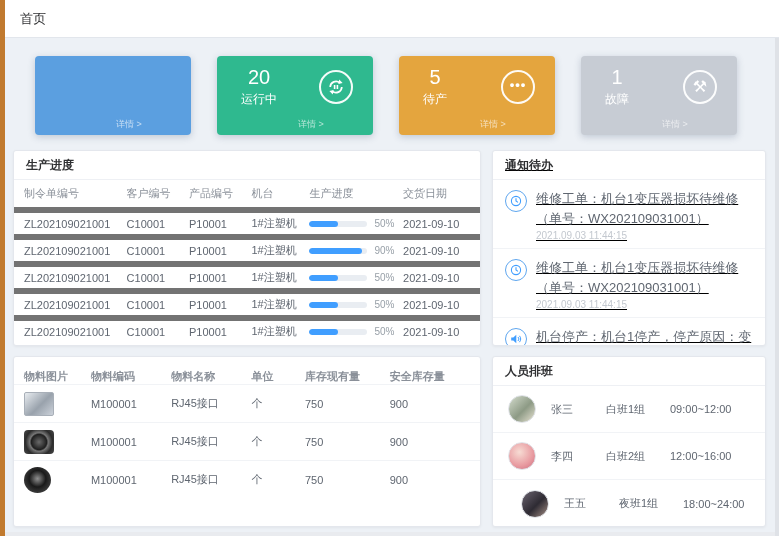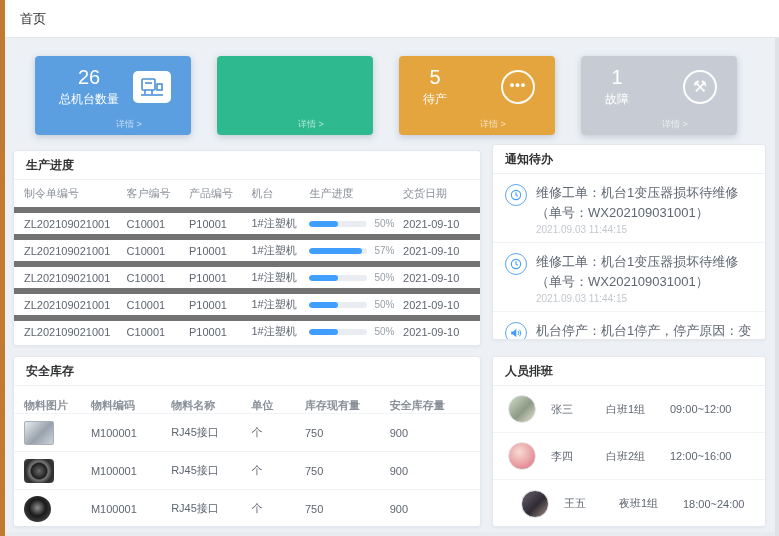--- a/index.html
+++ b/index.html
@@ -34,21 +34,21 @@
   .card-detail { position:absolute; bottom:4px; left:0; width:100%; text-align:center; font-size:9px; color:rgba(255,255,255,.65);margin-left:16px; }
   .icon-box { width:38px; height:32px; background:#fff; border-radius:5px; display:flex; align-items:center; justify-content:center; }
   .icon-circle { width:34px; height:34px; border:2px solid rgba(255,255,255,.95); border-radius:50%; display:flex; align-items:center; justify-content:center; }
   .dots { font-size:13px; font-weight:bold; letter-spacing:1px; color:#fff; line-height:10px; padding-bottom:4px; }
   .tools { font-size:16px; color:#fff; line-height:16px; }
 
   
   .panel { position:absolute; background:#fff; border:1px solid #e4e7ed; border-radius:3px; box-shadow:0 1px 3px rgba(0,0,0,.05); overflow:hidden; }
   .panel-title { height:29px; line-height:29px; padding:0 12px; font-size:12px; font-weight:bold; color:#303133; border-bottom:1px solid #eef0f4; }
   #prod-panel   { left:13px;  top:150px; width:468px; height:196px; }
-  #notice-panel { left:492px; top:144px; width:274px; height:196px; }
+  #notice-panel { left:492px; top:150px; width:274px; height:196px;text-decoration:underline; }
   #inv-panel    { left:13px;  top:356px; width:468px; height:171px; }
   #sched-panel  { left:492px; top:356px; width:274px; height:171px; }
 
   
   .thead { display:flex; padding:0 10px; height:27px; align-items:center; font-size:11px; color:#8a9099; font-weight:normal; }
   .prow  { display:flex; padding:0 10px; height:27px; align-items:center; font-size:11px; color:#5f6670; border-top:6px solid #737373; }
   .c1{width:23%;} .c2{width:14%;} .c3{width:14%;} .c4{width:13%;} .c5{width:21%; display:flex; align-items:center;} .c6{width:15%;}
   .track { width:58px; height:6px; background:#e9edf2; border-radius:3px; overflow:hidden; flex:none; }
   .fill  { height:100%; background:#409eff; border-radius:3px; }
   .pct   { font-size:10px; color:#98a0a8; margin-left:7px; }
@@ -85,40 +85,40 @@
 
 <div class="left-strip"></div>
 
 <div class="topbar">
   <span class="page-title">首页</span>
 </div>
 
 <div class="cards">
 
   <div class="card" style="background: rgb(91, 159, 224);">
+    <div class="card-detail">详情 &gt;</div>
+  </div>
+
+  <div class="card" style="background: rgb(47, 185, 143);">
     <div class="card-main">
       <div class="card-text">
-        <div class="card-value">26</div>
-        <div class="card-label">总机台数量</div>
-      </div>
-      <div class="icon-box">
-        <svg width="22" height="19" viewBox="0 0 22 19" fill="none" stroke="#4a90d9" stroke-width="1.6">
-          <rect x="1" y="1" width="13" height="11" rx="1"></rect>
-          <line x1="4" y1="12" x2="4" y2="16"></line>
-          <line x1="11" y1="12" x2="11" y2="16"></line>
-          <line x1="0" y1="17" x2="22" y2="17"></line>
-          <rect x="16" y="6" width="5" height="6"></rect>
-          <line x1="4" y1="5" x2="11" y2="5"></line>
+        <div class="card-value">20</div>
+        <div class="card-label">运行中</div>
+      </div>
+      <div class="icon-circle">
+        <svg width="18" height="18" viewBox="0 0 18 18">
+          <path d="M3.2 9 a5.8 5.8 0 0 1 9.6-4.2" fill="none" stroke="#fff" stroke-width="1.7"></path>
+          <polygon points="12.2,1.6 15.6,4.9 11.4,5.9" fill="#fff"></polygon>
+          <path d="M14.8 9 a5.8 5.8 0 0 1 -9.6 4.2" fill="none" stroke="#fff" stroke-width="1.7"></path>
+          <polygon points="5.8,16.4 2.4,13.1 6.6,12.1" fill="#fff"></polygon>
+          <line x1="7.6" y1="7" x2="7.6" y2="11" stroke="#fff" stroke-width="1.6"></line>
+          <line x1="10.4" y1="7" x2="10.4" y2="11" stroke="#fff" stroke-width="1.6"></line>
         </svg>
       </div>
     </div>
-    <div class="card-detail">详情 &gt;</div>
-  </div>
-
-  <div class="card" style="background: rgb(47, 185, 143);">
     <div class="card-detail">详情 &gt;</div>
   </div>
 
   <div class="card" style="background: rgb(228, 165, 62);">
     <div class="card-main">
       <div class="card-text">
         <div class="card-value">5</div>
         <div class="card-label">待产</div>
       </div>
       <div class="icon-circle">
@@ -170,21 +170,21 @@
 
   <div class="prow">
     <div class="c1">ZL202109021001</div>
     <div class="c2">C10001</div>
     <div class="c3">P10001</div>
     <div class="c4">1#注塑机</div>
     <div class="c5">
       <div class="track">
           <div class="fill" style="width: 90%;"></div>
         </div>
-      <span class="pct">57%</span>
+      <span class="pct">90%</span>
     </div>
     <div class="c6">2021-09-10</div>
   </div>
 
   <div class="prow">
     <div class="c1">ZL202109021001</div>
     <div class="c2">C10001</div>
     <div class="c3">P10001</div>
     <div class="c4">1#注塑机</div>
     <div class="c5">
@@ -264,21 +264,20 @@
     </div>
     <div>
       <div class="ntext">机台停产：机台1停产，停产原因：变压器损坏</div>
 
     </div>
   </div>
 
 </div>
 
 <div class="panel" id="inv-panel">
-  <div class="panel-title">安全库存</div>
   <div class="ihead">
     <div class="i1">物料图片</div>
     <div class="i2">物料编码</div>
     <div class="i3">物料名称</div>
     <div class="i4">单位</div>
     <div class="i5">库存现有量</div>
     <div class="i6">安全库存量</div>
   </div>
 
   <div class="irow">

